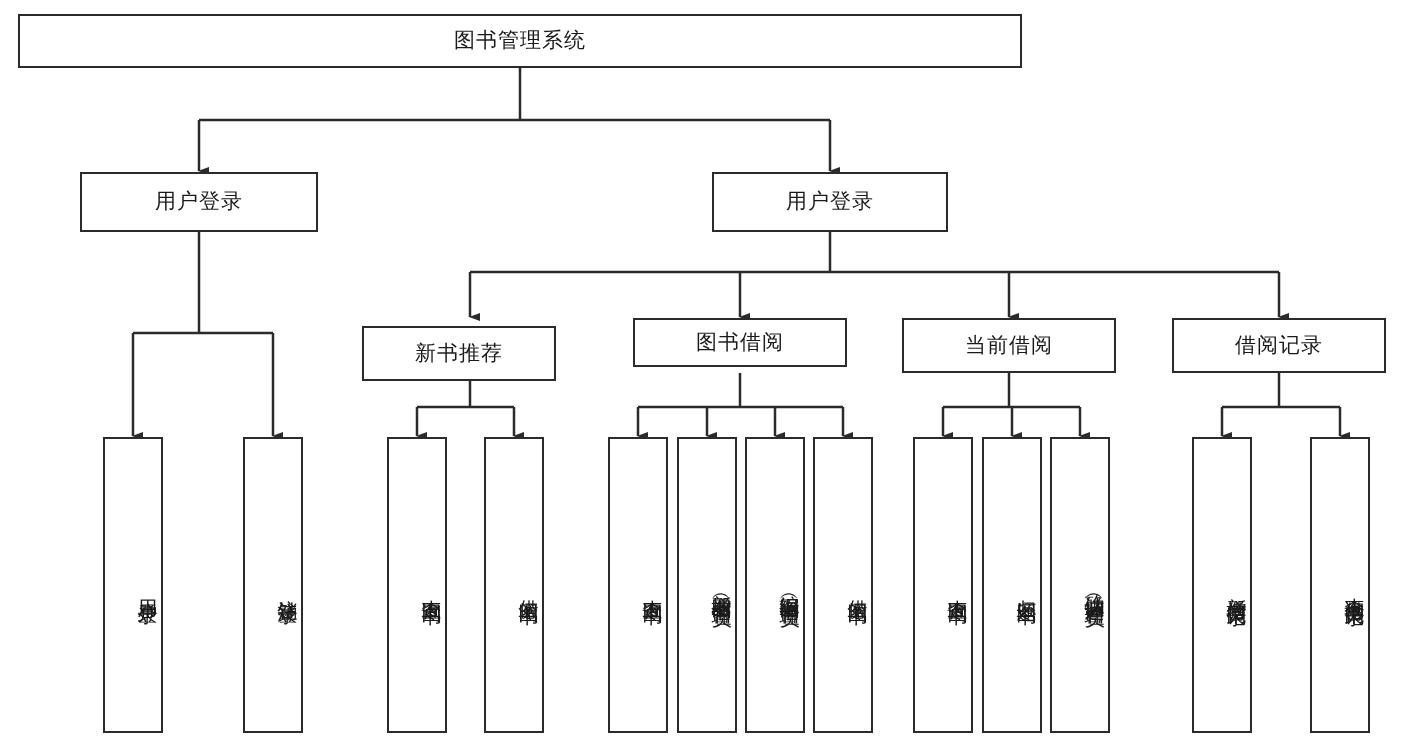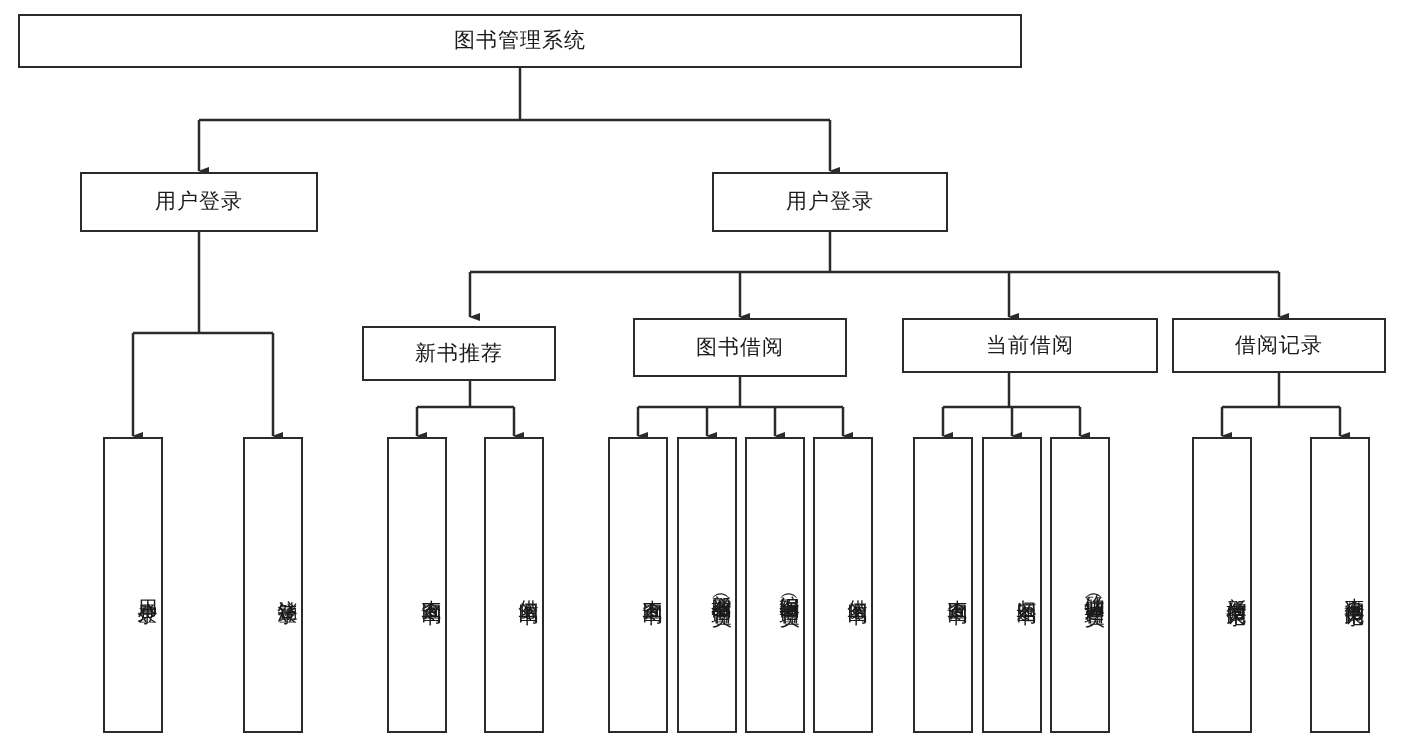--- a/index.html
+++ b/index.html
@@ -121,24 +121,24 @@
       </div>
       <div class="node horiz" style="left: 80px; top: 172px; width: 238px; height: 60px; border-color: rgb(43, 43, 43); background: rgb(255, 255, 255); color: rgb(26, 26, 26);">
         <span class="node-label">用户登录</span>
       </div>
       <div class="node horiz" style="left: 712px; top: 172px; width: 236px; height: 60px; border-color: rgb(43, 43, 43); background: rgb(255, 255, 255); color: rgb(26, 26, 26);">
         <span class="node-label">用户登录</span>
       </div>
       <div class="node horiz" style="left: 362px; top: 318px; width: 194px; height: 55px; border-color: rgb(43, 43, 43); background: rgb(255, 255, 255); color: rgb(26, 26, 26); margin-top: 8px;">
         <span class="node-label">新书推荐</span>
       </div>
-      <div class="node horiz" style="left: 633px; top: 318px; width: 214px; height: 59px; border-color: rgb(43, 43, 43); background: rgb(255, 255, 255); color: rgb(26, 26, 26);">
+      <div class="node horiz" style="left: 633px; top: 318px; width: 214px; height: 49px; border-color: rgb(43, 43, 43); background: rgb(255, 255, 255); color: rgb(26, 26, 26);">
         <span class="node-label">图书借阅</span>
       </div>
-      <div class="node horiz" style="left: 902px; top: 318px; width: 256px; height: 55px; border-color: rgb(43, 43, 43); background: rgb(255, 255, 255); color: rgb(26, 26, 26);">
+      <div class="node horiz" style="left: 902px; top: 318px; width: 214px; height: 55px; border-color: rgb(43, 43, 43); background: rgb(255, 255, 255); color: rgb(26, 26, 26);">
         <span class="node-label">当前借阅</span>
       </div>
       <div class="node horiz" style="left: 1172px; top: 318px; width: 214px; height: 55px; border-color: rgb(43, 43, 43); background: rgb(255, 255, 255); color: rgb(26, 26, 26);">
         <span class="node-label">借阅记录</span>
       </div>
       <div class="node vert" style="left: 103px; top: 437px; width: 60px; height: 296px; border-color: rgb(43, 43, 43); background: rgb(255, 255, 255); color: rgb(26, 26, 26);">
         <span class="node-label">用户登录</span>
       </div>
       <div class="node vert" style="left: 243px; top: 437px; width: 60px; height: 296px; border-color: rgb(43, 43, 43); background: rgb(255, 255, 255); color: rgb(26, 26, 26);">
         <span class="node-label">注销登录</span>

